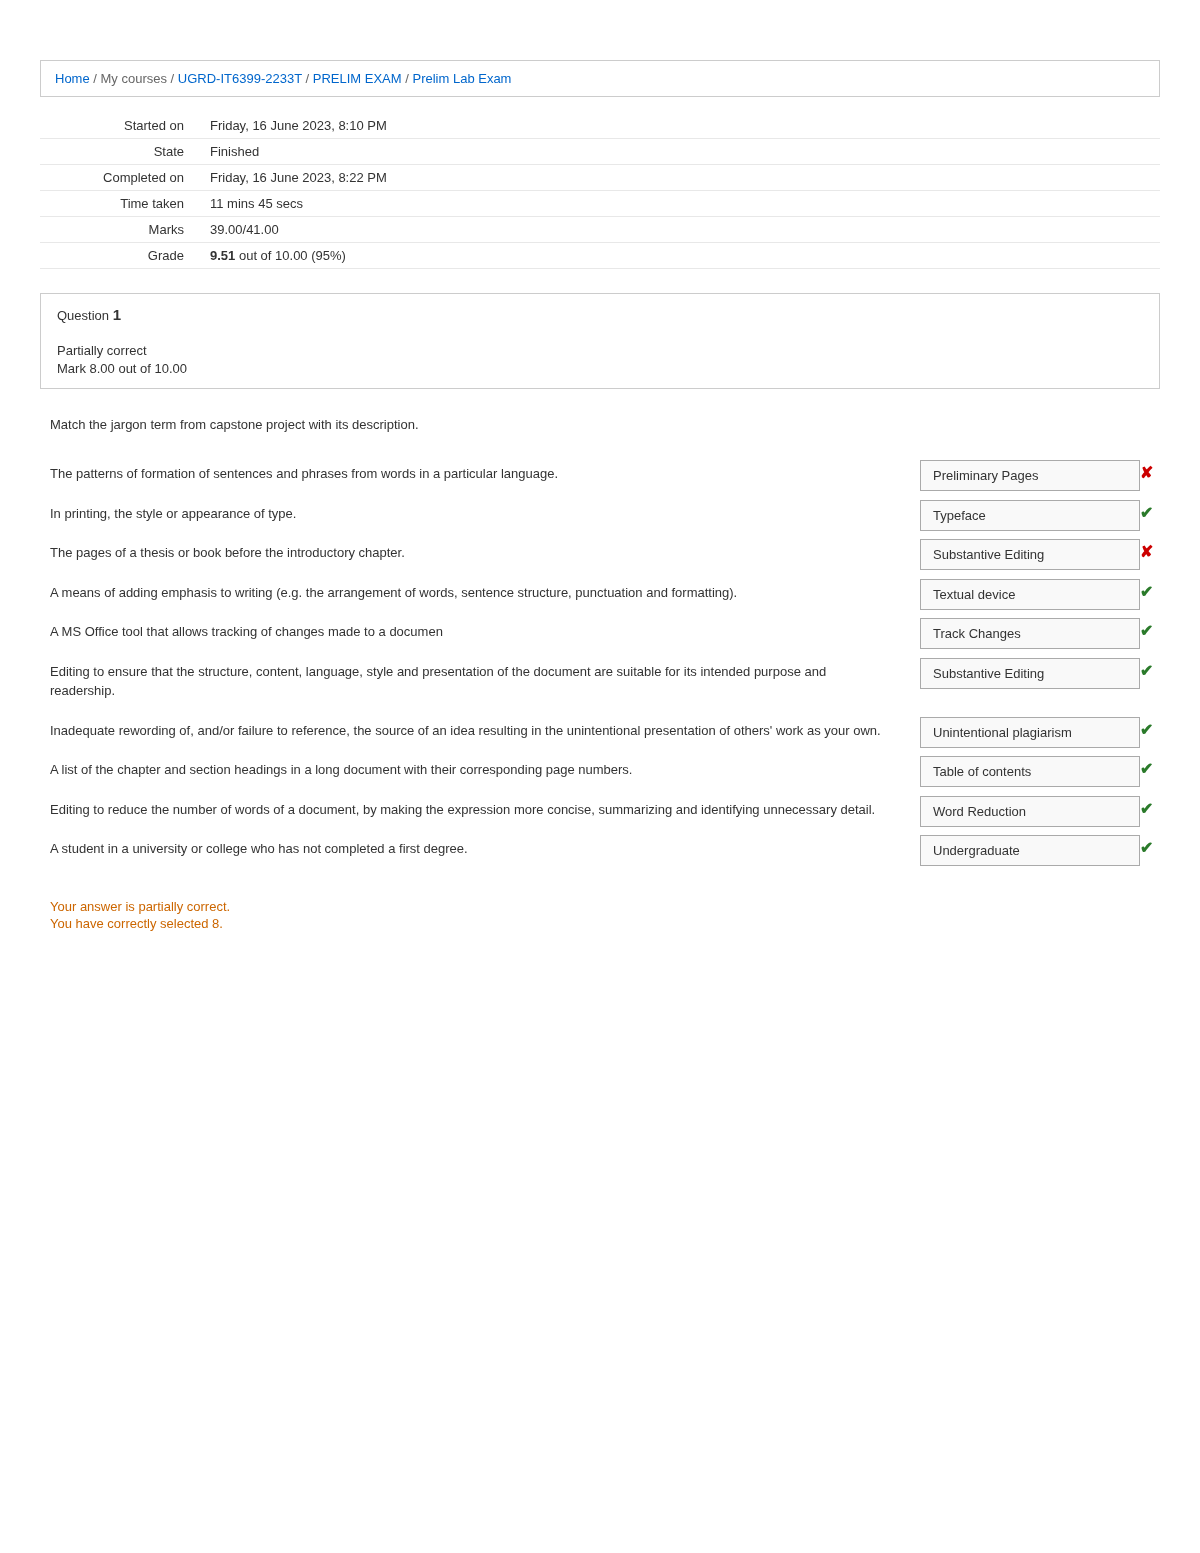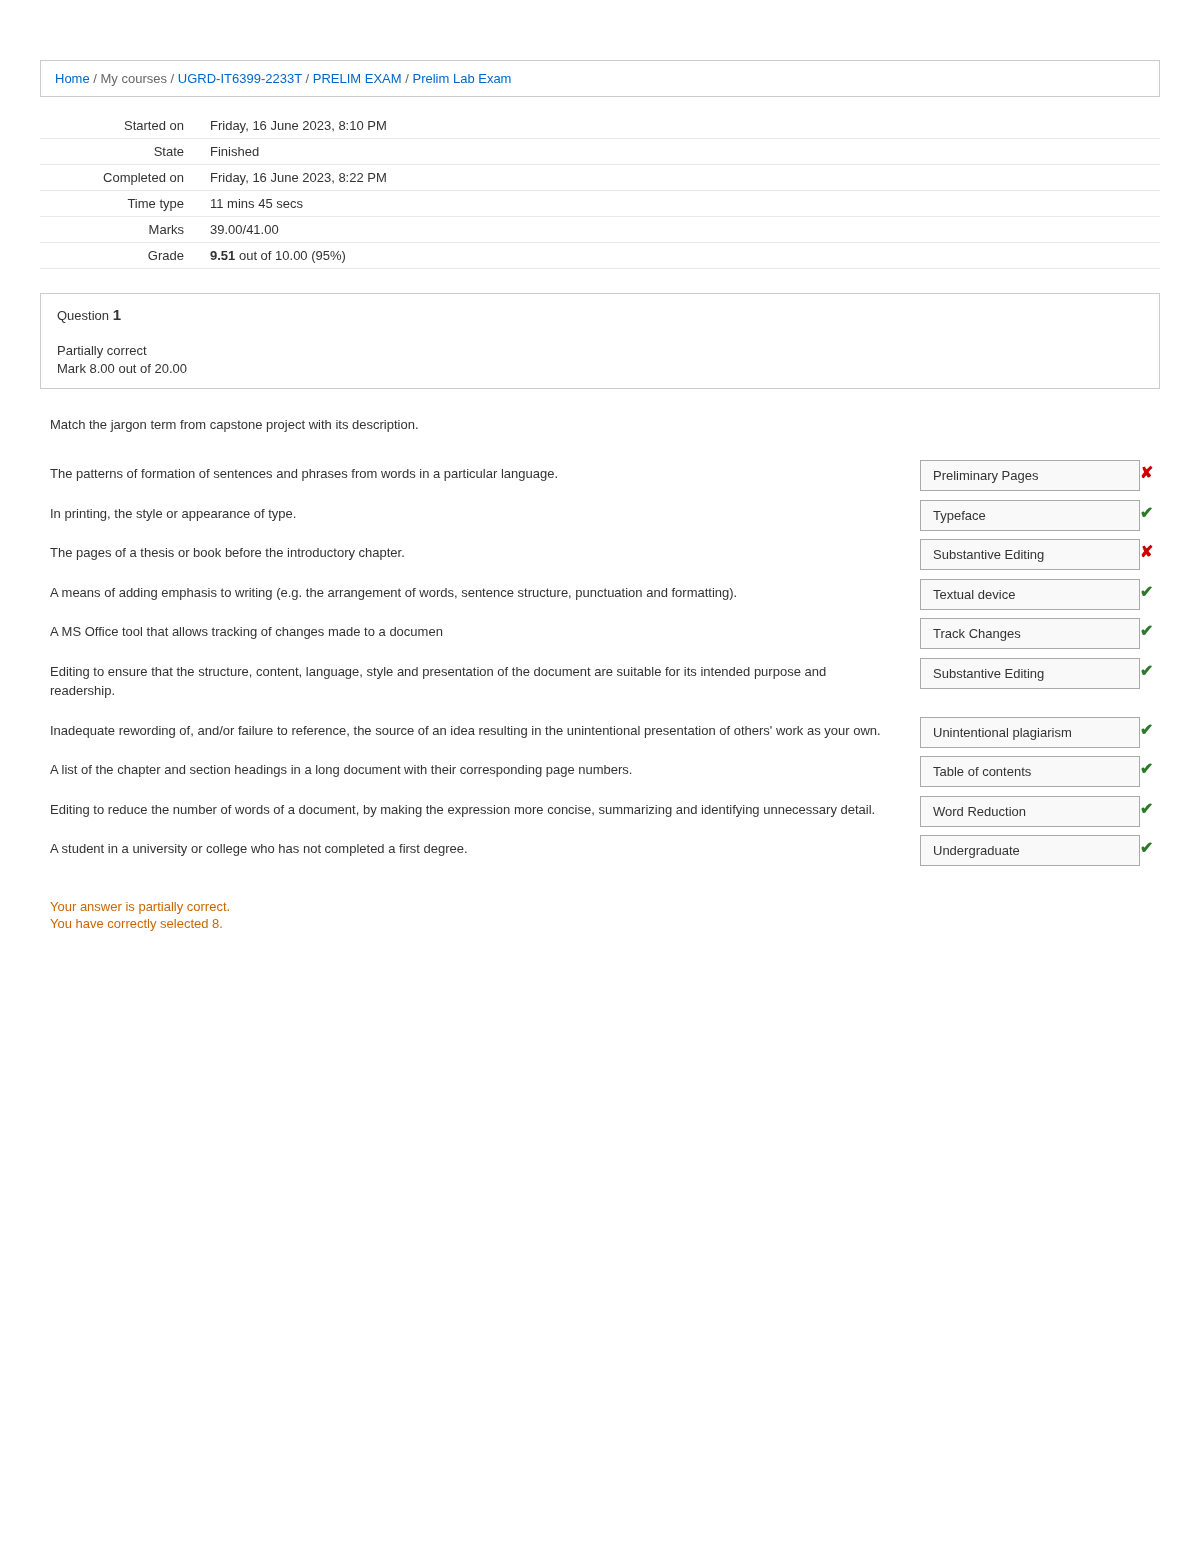--- a/index.html
+++ b/index.html
@@ -160,40 +160,40 @@
         </tr>
         <tr>
           <td>State</td>
           <td>Finished</td>
         </tr>
         <tr>
           <td>Completed on</td>
           <td>Friday, 16 June 2023, 8:22 PM</td>
         </tr>
         <tr>
-          <td>Time type</td>
+          <td>Time taken</td>
           <td>11 mins 45 secs</td>
         </tr>
         <tr>
           <td>Marks</td>
           <td>39.00/41.00</td>
         </tr>
         <tr>
           <td>Grade</td>
           <td><strong>9.51</strong> out of 10.00 (95%)</td>
         </tr>
       </tbody>
   </table>
 
   <div class="question-box">
     <div class="question-number">
       Question <span>1</span>
     </div>
     <div class="question-status">Partially correct</div>
-    <div class="question-mark">Mark 8.00 out of 20.00</div>
+    <div class="question-mark">Mark 8.00 out of 10.00</div>
   </div>
 
   <div class="match-instruction">Match the jargon term from capstone project with its description.</div>
 
   <div class="match-container" id="match-container">
       <div class="match-row">
         <div class="match-left">The patterns of formation of sentences and phrases from words in a particular language.</div>
         <div class="match-right">
           <div class="match-box">Preliminary Pages</div>
           <div class="match-indicator incorrect">✘</div>

